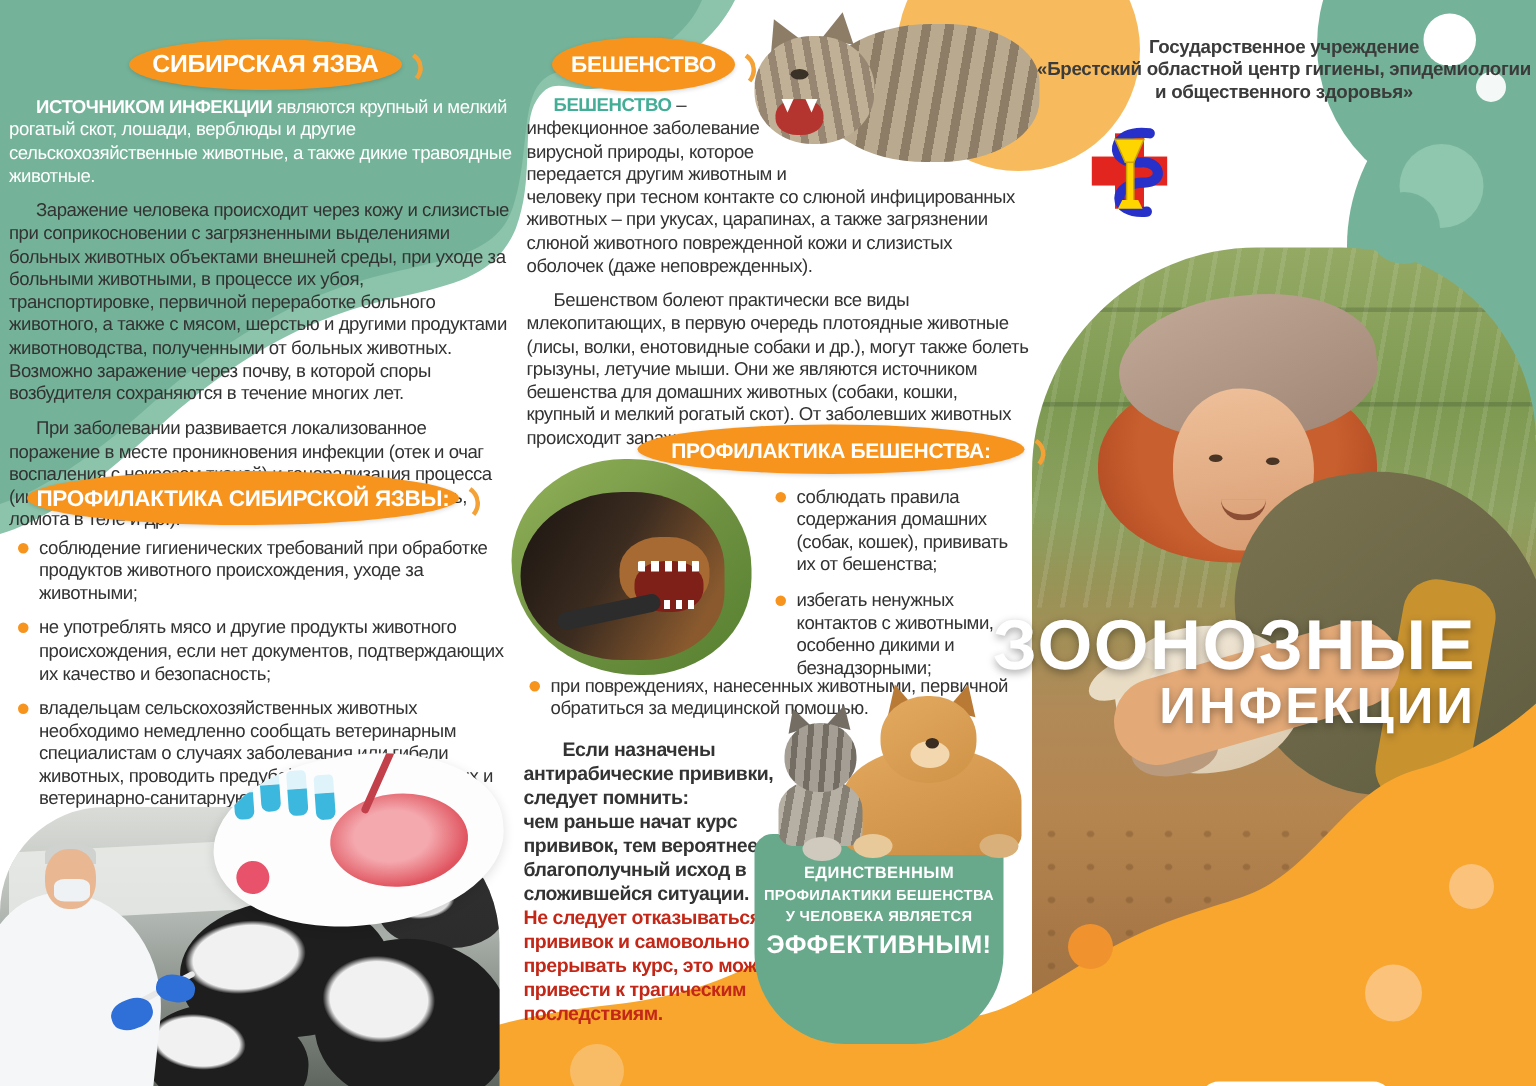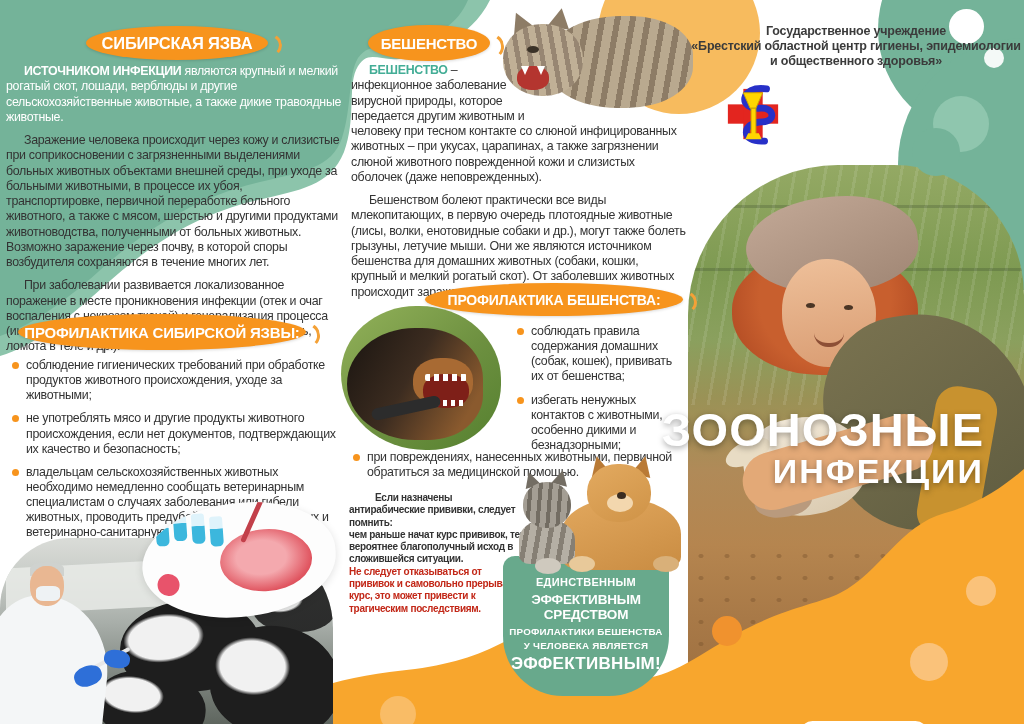--- a/index.html
+++ b/index.html
@@ -116,21 +116,21 @@
      background:repeating-linear-gradient(90deg,#fff 0 5px,transparent 5px 9px);border-radius:2px;}
   .dog-teeth2{position:absolute;left:86px;top:94px;width:38px;height:6px;
      background:repeating-linear-gradient(90deg,#fff 0 4px,transparent 4px 8px);border-radius:2px;}
   .dog-collar{position:absolute;left:30px;top:96px;width:70px;height:12px;background:#2c2c2c;border-radius:6px;transform:rotate(-12deg);}
   .mp-bullets12{position:absolute;left:170px;top:324px;width:172px;}
   .mp-bullet3{position:absolute;left:6px;top:450px;width:332px;}
   .advice{position:absolute;left:4px;top:492px;width:180px;font-weight:700;font-size:12.8px;line-height:1.26;letter-spacing:-0.3px;}
   .advice .a-intro{text-indent:26px;margin-bottom:0;}
   .advice .a-pos{margin-bottom:0;}
   .advice .a-warn{color:#c22717;}
-  .advice p{font-size:10px;font-weight:700;text-indent:0;}
+  .advice p{font-size:13px;font-weight:700;text-indent:0;}
   .advice p.a-intro{text-indent:26px;}
   .catdog-photo{left:160px;top:464px;width:182px;height:104px;z-index:5;}
   .cd-dog-body{position:absolute;left:56px;top:34px;width:120px;height:72px;border-radius:50% 50% 18% 18%;
      background:linear-gradient(160deg,#e2a85e,#c98c42);}
   .cd-dog-head{position:absolute;left:82px;top:0;width:64px;height:58px;border-radius:48%;
      background:linear-gradient(150deg,#e3aa60,#cf9347);}
   .cd-dog-ear{position:absolute;width:0;height:0;border-left:10px solid transparent;border-right:10px solid transparent;border-bottom:20px solid #b97a36;}
   .cd-ear1{left:84px;top:-8px;transform:rotate(-14deg);}
   .cd-ear2{left:128px;top:-8px;transform:rotate(14deg);}
   .cd-snout{position:absolute;left:102px;top:30px;width:26px;height:18px;border-radius:50%;background:#f3d7ae;}
@@ -348,21 +348,20 @@
     </ul>
 
     <div class="advice">
       <p class="a-intro">Если назначены антирабические прививки, следует помнить:</p>
       <p class="a-pos">чем раньше начат курс прививок, тем вероятнее благополучный исход в сложившейся ситуации.</p>
       <p class="a-warn">Не следует отказываться от прививок и самовольно прерывать курс, это может привести к трагическим последствиям.</p>
     </div>
 
     <div class="vaccine-sign">
       <div class="vs-l1">ЕДИНСТВЕННЫМ</div>
-      <div class="vs-l2">ЭФФЕКТИВНЫМ СРЕДСТВОМ</div>
       <div class="vs-l3">ПРОФИЛАКТИКИ БЕШЕНСТВА</div>
       <div class="vs-l4">У ЧЕЛОВЕКА ЯВЛЯЕТСЯ</div>
       <div class="vs-l5">ЭФФЕКТИВНЫМ!</div>
     </div>
 
     <div class="abs catdog-photo">
       <div class="cd-dog-body"></div>
       <div class="cd-dog-ear cd-ear1"></div>
       <div class="cd-dog-ear cd-ear2"></div>
       <div class="cd-dog-head"></div>

